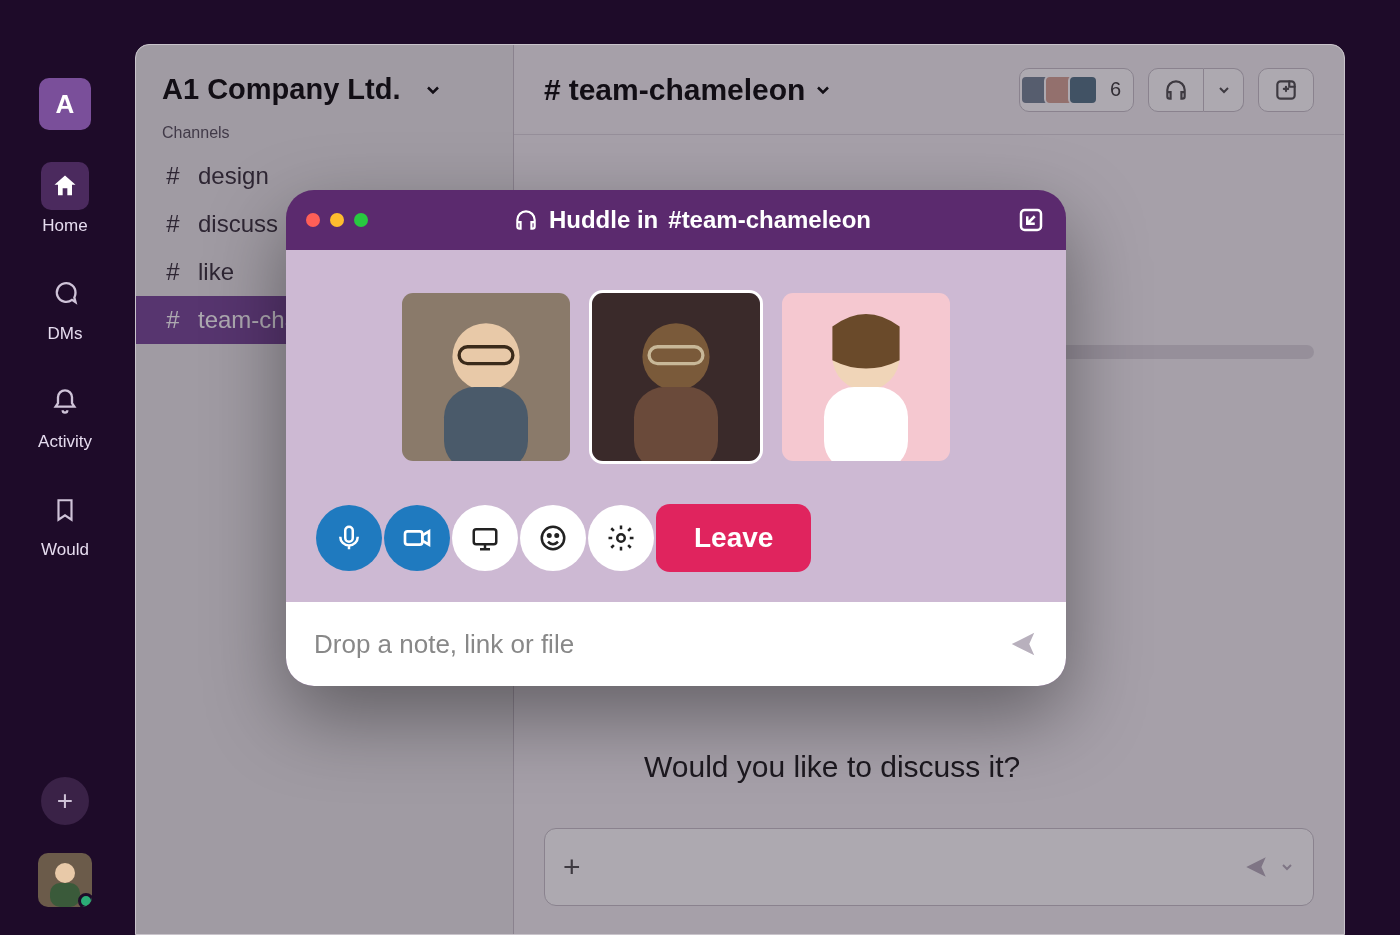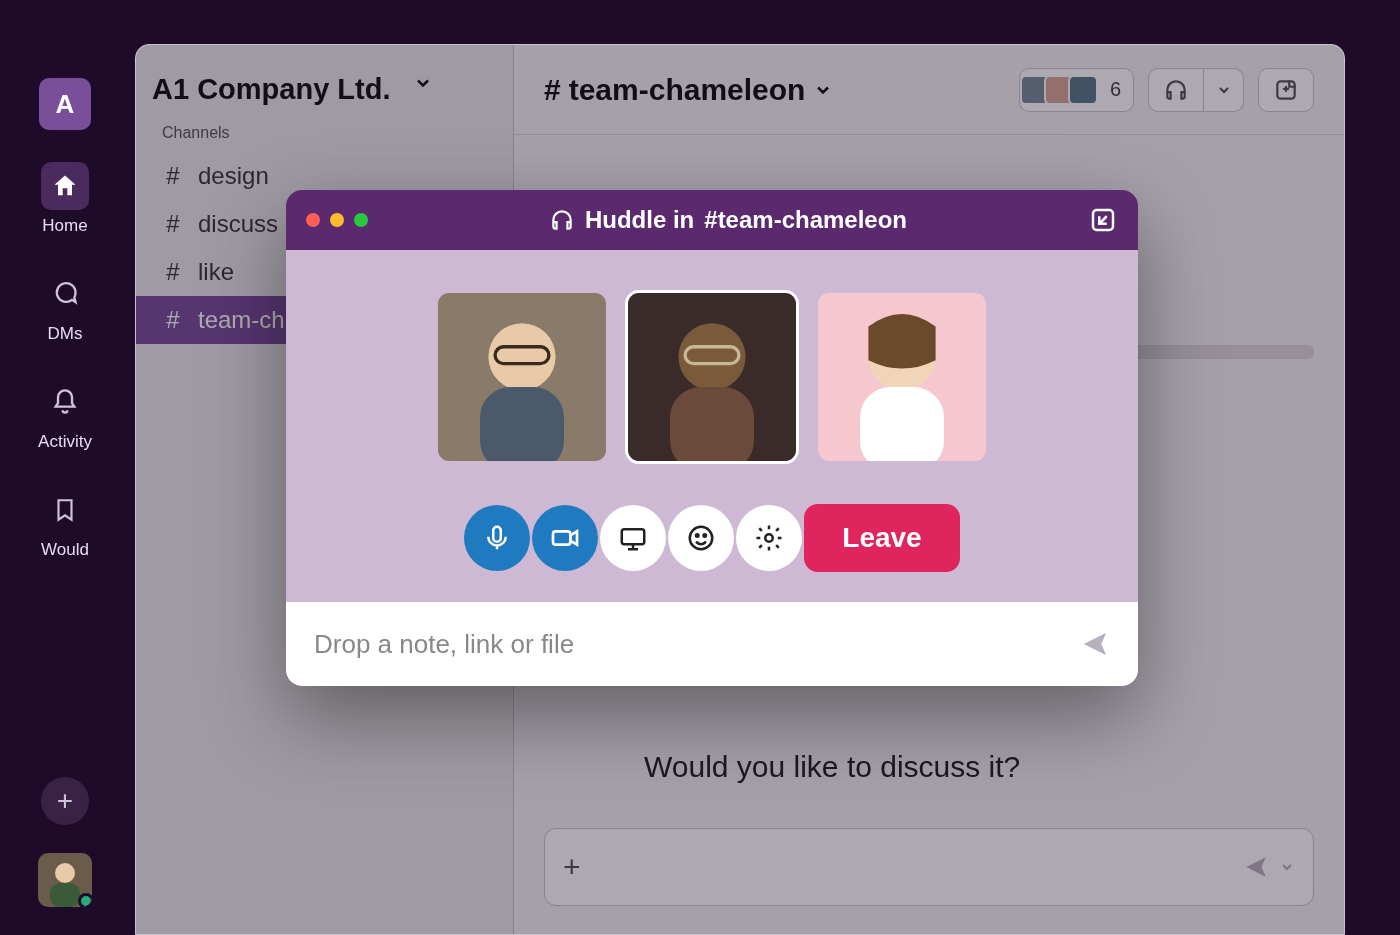--- a/index.html
+++ b/index.html
@@ -17,21 +17,21 @@
   .rail .nav-item .iconbox { width:48px; height:48px; border-radius:10px; display:flex; align-items:center; justify-content:center;}
   .rail .nav-item.active .iconbox { background:#4b2a5e; }
   .rail .nav-item span { font-size:17px; color:#e6dcef; }
   .rail .plus { width:48px;height:48px;border-radius:50%;background:#3a2247;color:#cfc3d8;display:flex;align-items:center;justify-content:center;font-size:28px;position:absolute;bottom:110px;left:41px;}
   .rail .avatar { width:54px;height:54px;border-radius:10px;position:absolute;bottom:28px;left:38px;overflow:hidden;}
   .rail .avatar .pres{position:absolute;right:-2px;bottom:-2px;width:16px;height:16px;border-radius:50%;background:#2bac76;border:3px solid #1e0b29;}
 
   
   .appwin { position:absolute; left:135px; top:44px; right:55px; bottom:0; background:#dedbde; border-radius:14px 14px 0 0; overflow:hidden; border:1px solid #c9c4cb;}
   .sidebar { position:absolute; left:0; top:0; width:378px; height:100%; background:#eceaec; border-right:1px solid #c9c4cb; }
-  .ws-name { padding:28px 16px 18px; font-size:29px; font-weight:800; color:#111; display:flex; align-items:flex-start; gap:23px;}
+  .ws-name { padding:28px 26px 18px; font-size:29px; font-weight:800; color:#111; display:flex; align-items:center; gap:23px;}
   .ws-name svg{flex-shrink:0;}
   .section-label{padding:0 26px 10px; font-size:16px; color:#5a5560; font-weight:400;}
   .chan { padding:10px 26px; display:flex; align-items:center; gap:14px; font-size:24px; color:#3c3640; cursor:pointer;}
   .chan.active{ background:#7b4e9b; color:#fff; border-radius:0;}
   .chan .hash{font-weight:400; width:22px; text-align:center;}
 
   .content { position:absolute; left:378px; right:0; top:0; height:100%; background:#f4f2f4;}
   .chanhdr { height:90px; display:flex; align-items:center; padding:0 30px; border-bottom:1px solid #dcd8de; justify-content:space-between;}
   .chanhdr .title{font-size:30px; font-weight:800; color:#111; display:flex; align-items:center; gap:8px;}
   .chanhdr .right{display:flex; align-items:center; gap:14px;}
@@ -50,29 +50,29 @@
   .msgline{position:absolute;top:300px;left:30px;right:30px;height:14px;background:#dcd8de;border-radius:7px;}
   .msgtext{position:absolute;bottom:150px;left:130px;font-size:30px;color:#222;}
   .composer{position:absolute;bottom:28px;left:30px;right:30px;height:78px;border:1.5px solid #c9c4cb;border-radius:12px;background:#fff;display:flex;align-items:center;padding:0 18px;justify-content:space-between;}
   .composer .plus{font-size:30px;color:#555;}
   .composer .sendgrp{display:flex;align-items:center;gap:10px;color:#9a939e;}
 
   
   .dim{position:absolute;inset:0;background:rgba(20,8,30,0.35);}
 
   
-  .huddle{position:absolute;left:286px;top:190px;width:852px;border-radius:16px;background:#5b2a6e;box-shadow:0 30px 80px rgba(0,0,0,0.4);overflow:hidden;}
+  .huddle{position:absolute;left:286px;top:190px;width:780px;border-radius:28px;background:#5b2a6e;box-shadow:0 30px 80px rgba(0,0,0,0.4);overflow:hidden;}
   .huddle .bar{height:60px;display:flex;align-items:center;padding:0 20px;justify-content:space-between;}
   .huddle .bar .lights{display:flex;gap:10px;}
   .huddle .bar .title{color:#fff;font-size:24px;font-weight:700;display:flex;align-items:center;gap:10px;}
   .huddle .body{background:#cdb9d3;padding:40px 30px 30px;}
   .participants{display:flex;justify-content:center;gap:16px;margin-bottom:40px;}
   .tile{width:174px;height:174px;border-radius:14px;overflow:hidden;border:3px solid transparent;}
   .tile.spk{border-color:#fff;}
-  .controls{display:flex;justify-content:center;align-items:center;gap:2px;}
+  .controls{display:flex;align-items:center;gap:2px;}
   .cbtn{width:66px;height:66px;border-radius:50%;display:flex;align-items:center;justify-content:center;background:#fff;cursor:pointer;}
   .cbtn.on{background:#1f7abf;color:#fff;}
   .leave{background:#e0245e;color:#fff;border-radius:14px;font-size:28px;font-weight:700;padding:18px 38px;cursor:pointer;}
   .huddle .note{background:#ffffff;height:84px;display:flex;align-items:center;padding:0 28px;justify-content:space-between;}
   .huddle .note .ph{font-size:26px;color:#888;}
 
   
   .face{width:100%;height:100%;display:block;}
   svg{display:block;}
 </style>

